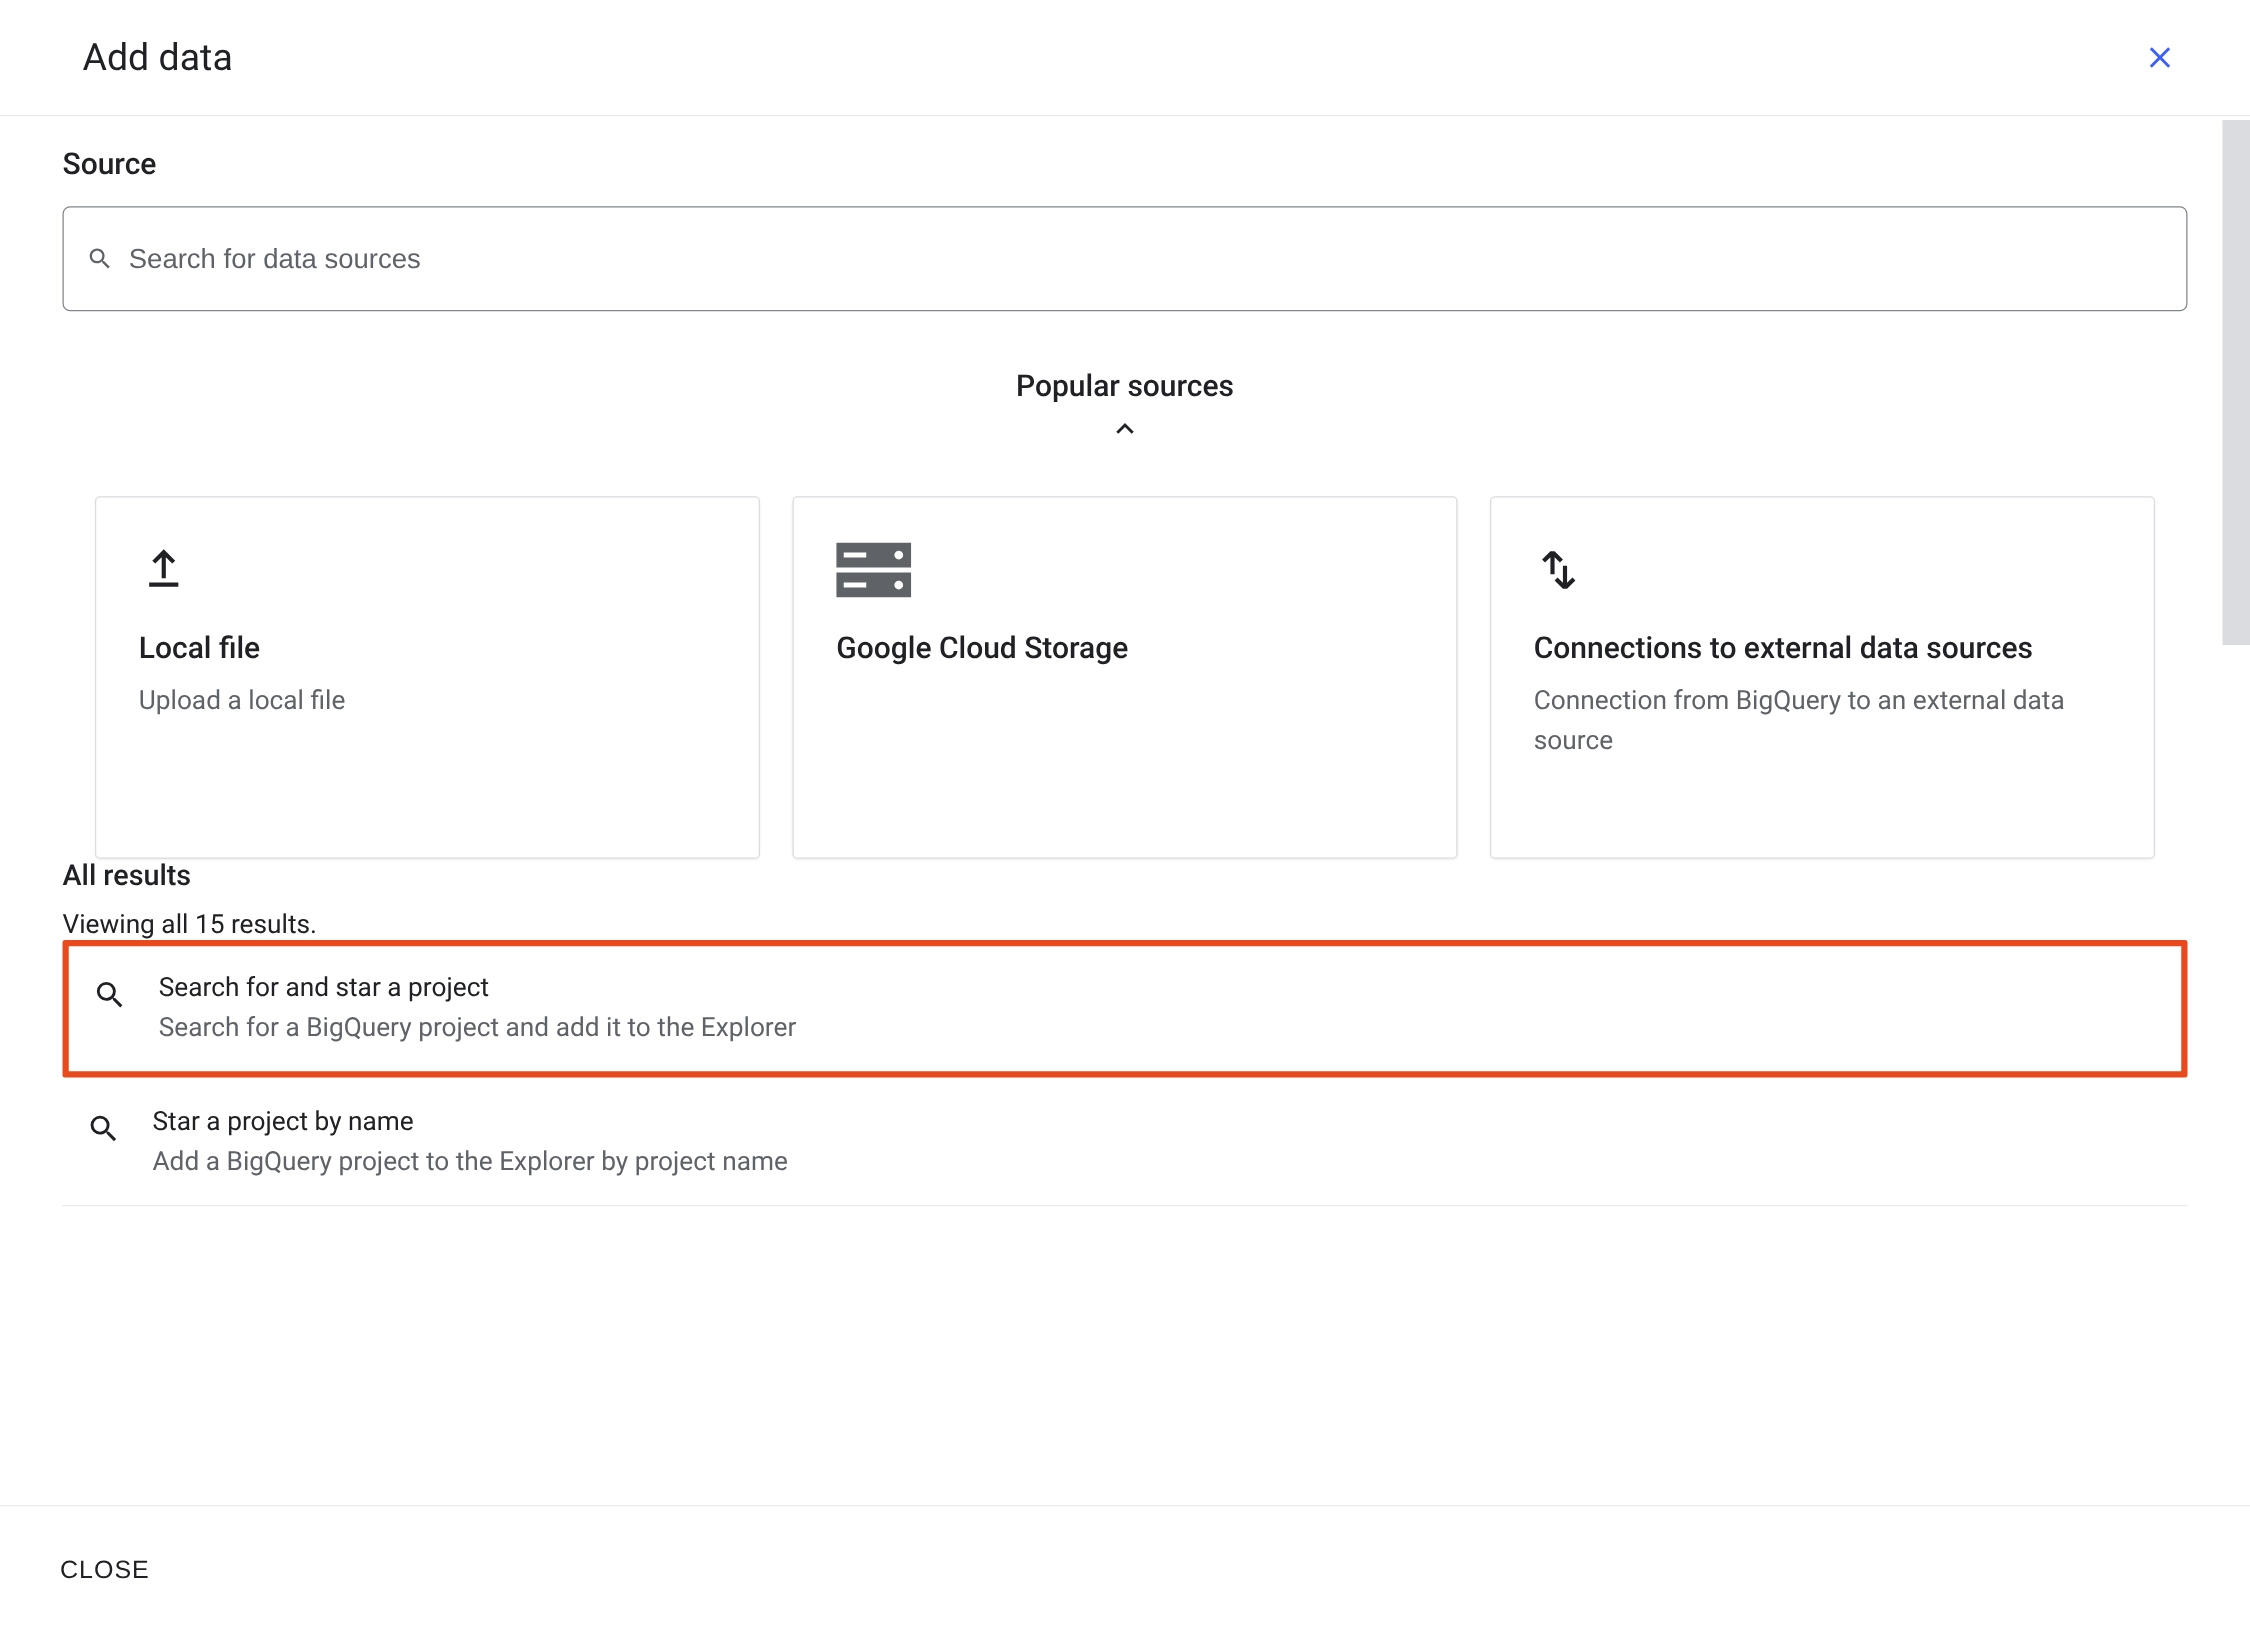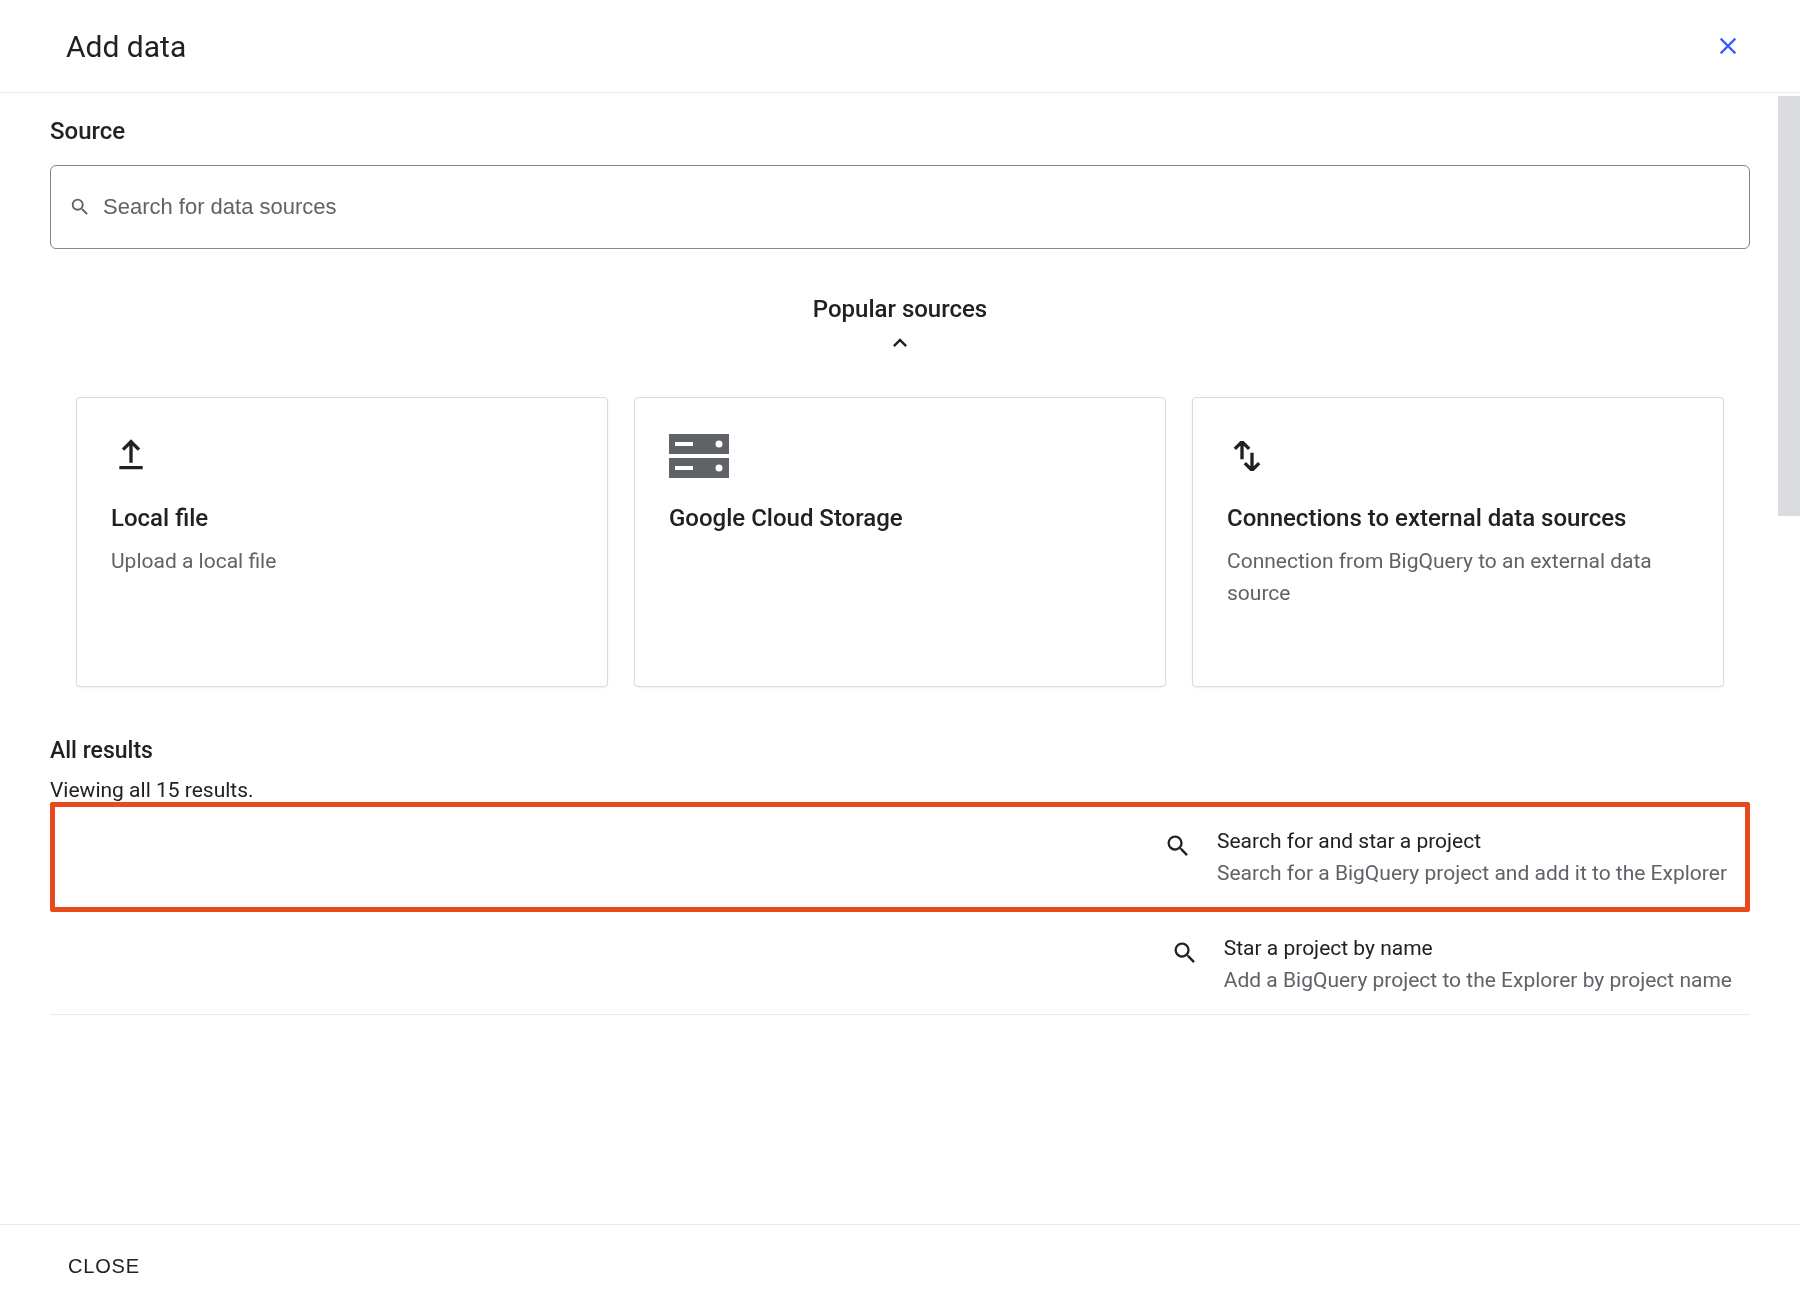--- a/index.html
+++ b/index.html
@@ -78,21 +78,20 @@
     margin-bottom: 30px;
     flex-direction: column;
   }
   .popular-header .section-heading { margin: 0; }
   .chevron-up { color: #202124; cursor: pointer; padding: 6px;}
   .cards {
     display: grid;
     grid-template-columns: repeat(3, 1fr);
     gap: 26px;
     padding: 0 26px;
-    margin-bottom: 50px;
   }
   .card {
     border: 1px solid #dadce0;
     border-radius: 4px;
     padding: 34px 34px 40px 34px;
     min-height: 290px;
     cursor: pointer;
     background: #fff;
     box-shadow: 0 1px 2px rgba(60,64,67,.08);
   }
@@ -122,21 +121,20 @@
   .results-count {
     font-size: 21px;
     color: #202124;
   }
   .list-item {
     display: flex;
     align-items: flex-start;
     padding: 22px 18px 22px 18px;
     border-bottom: 1px solid #e8eaed;
     cursor: pointer;
-    justify-content: flex-end;
   }
   .list-item.highlighted {
     border: 5px solid #e8491d;
     border-radius: 2px;
     border-bottom: 5px solid #e8491d;
     margin-bottom: 2px;
   }
   .list-item .li-icon {
     width: 30px; height:30px;
     flex-shrink:0;
@@ -149,25 +147,25 @@
     color: #202124;
     margin-bottom: 8px;
   }
   .li-desc {
     font-size: 21px;
     color: #5f6368;
   }
   .footer {
     position: absolute;
     bottom: 0; left: 0; right: 0;
-    height: 84px;
+    height: 104px;
     border-top: 1px solid #e8eaed;
     display: flex;
     align-items: center;
-    padding: 0 68px;
+    padding: 0 48px;
     background: #fff;
   }
   .footer-close {
     font-size: 20px;
     font-weight: 500;
     letter-spacing: 0.8px;
     color: #202124;
     cursor: pointer;
     background: none;
     border: none;

